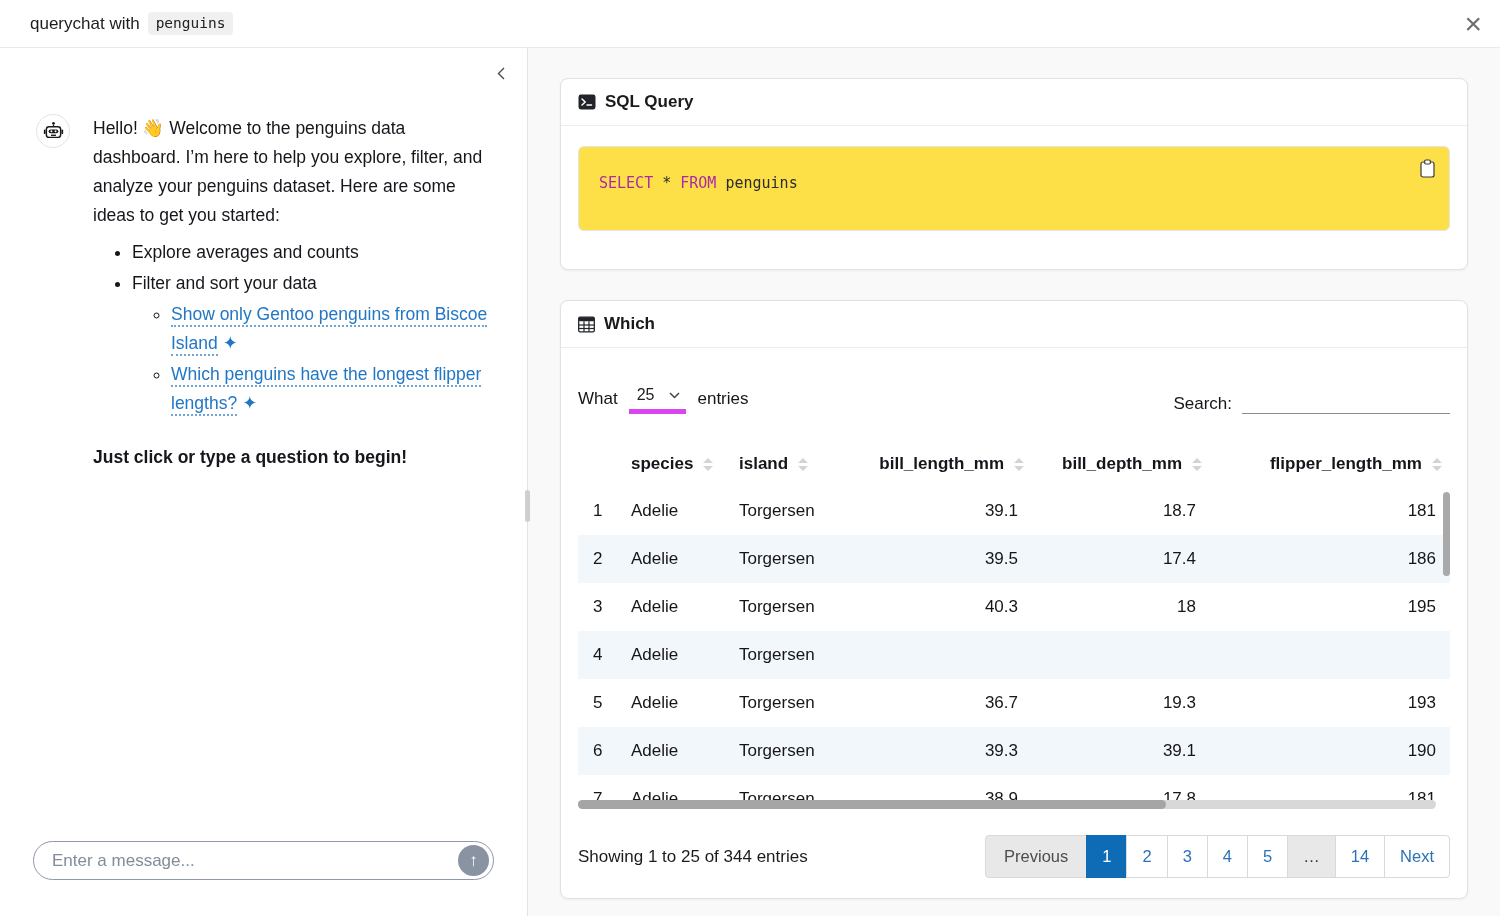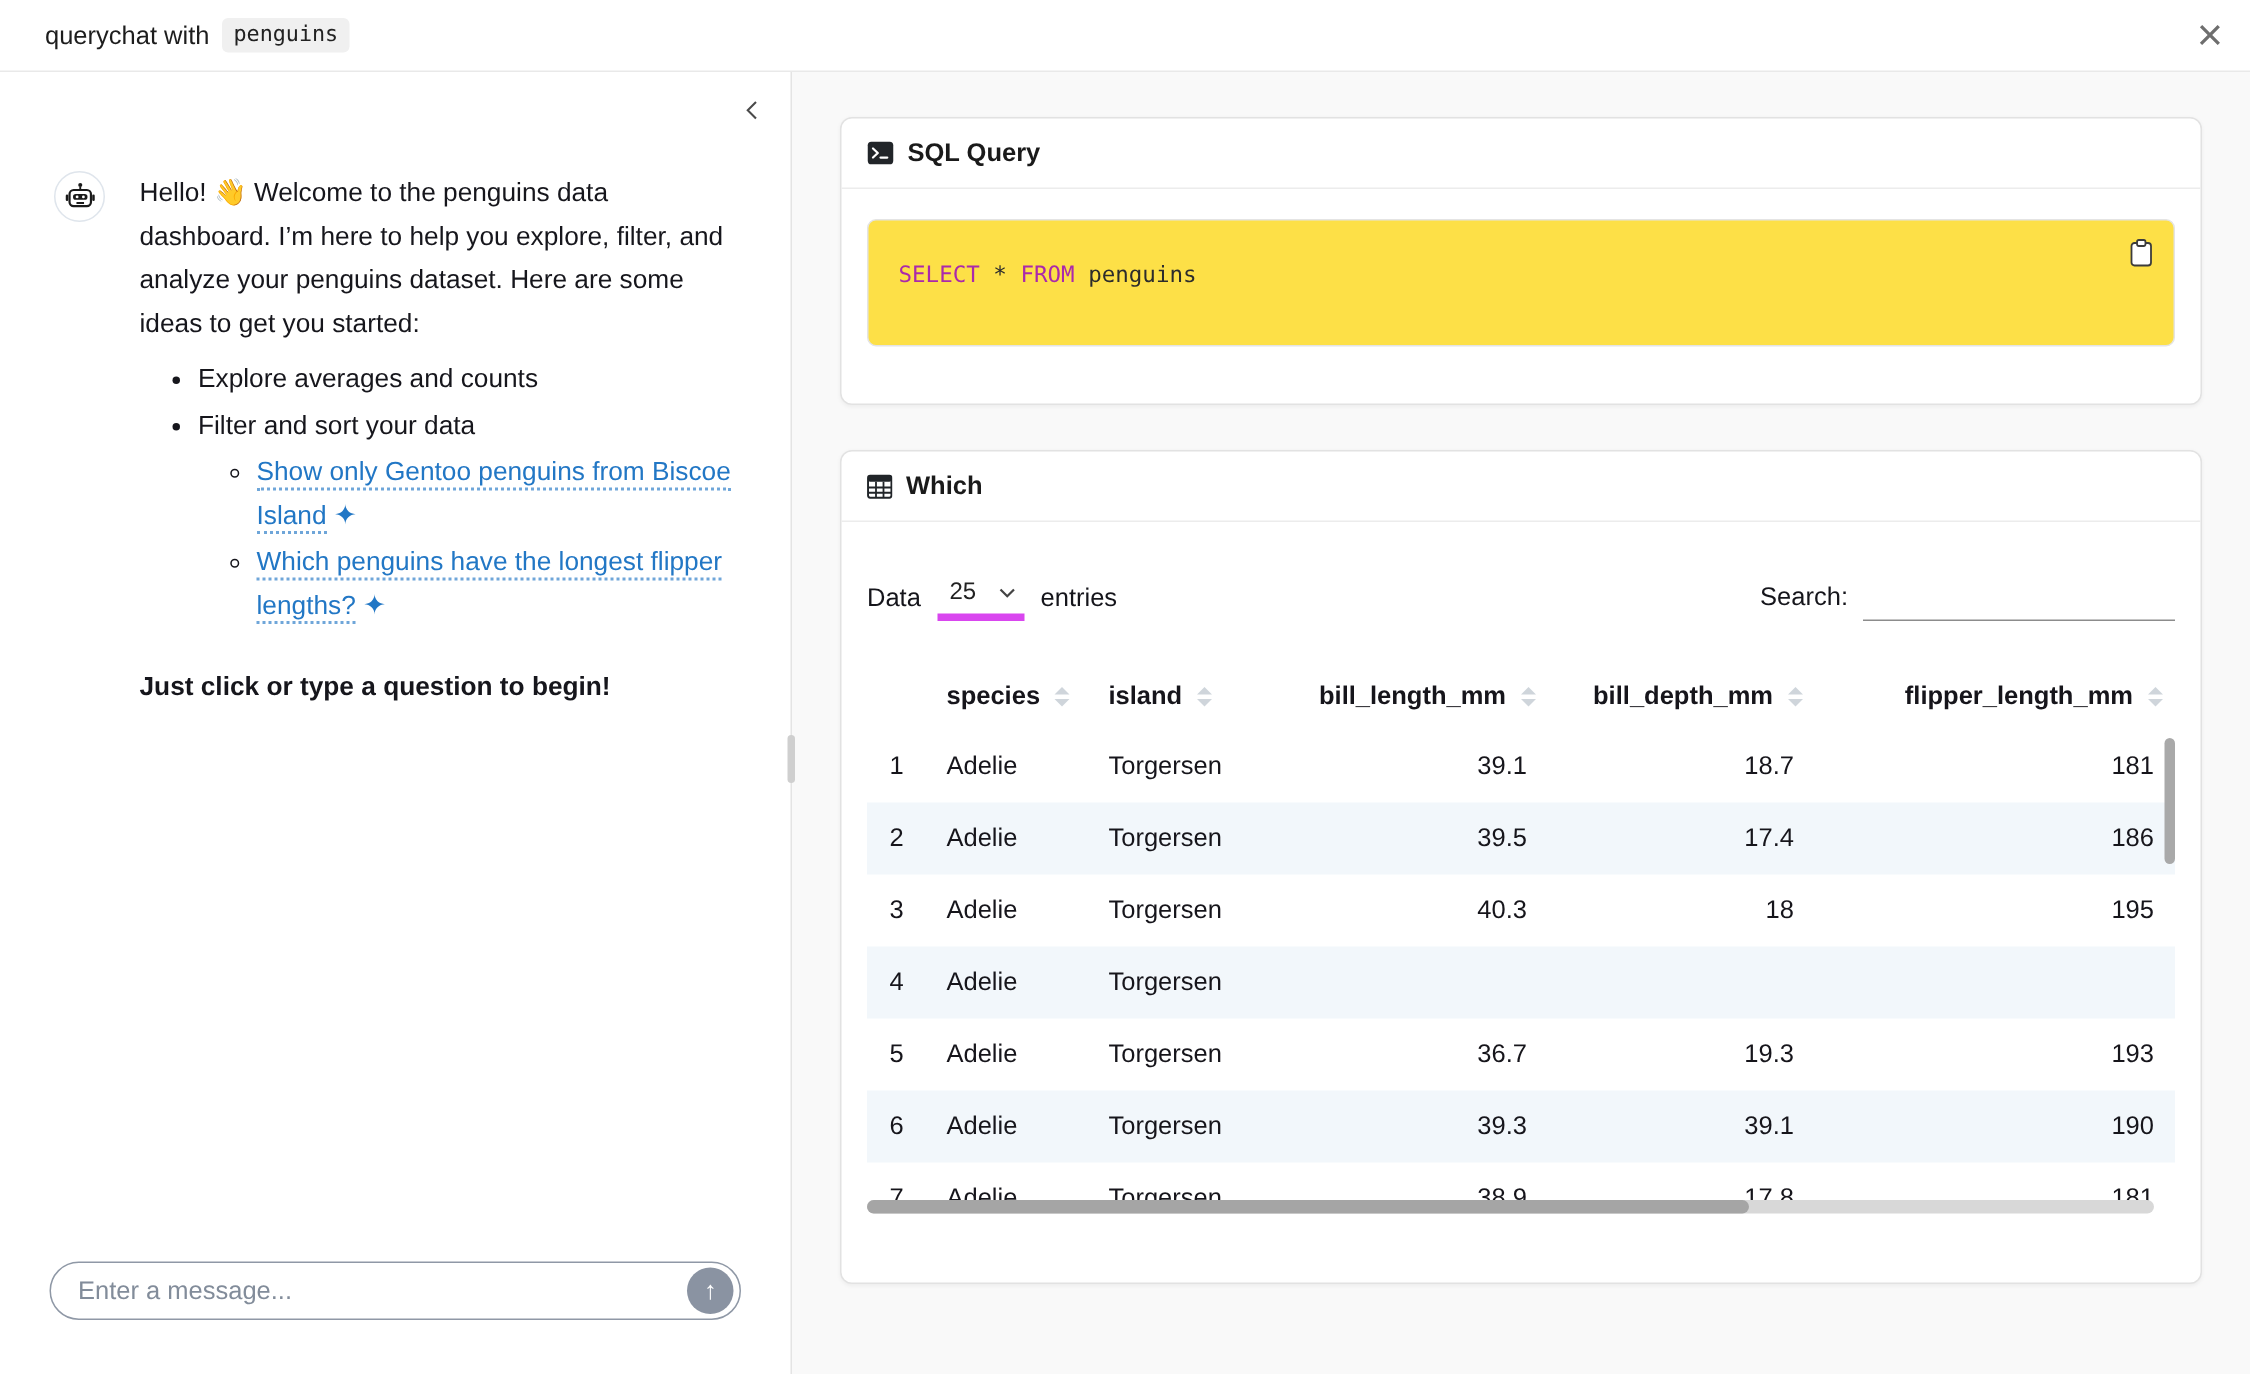--- a/index.html
+++ b/index.html
@@ -53,21 +53,21 @@
                    padding:27px 20px 38px; font-family:"DejaVu Sans Mono","Liberation Mono",monospace;
                    font-size:15px; color:#2c2c2c; white-space:pre; }
   pre.code-block .kw { color:#ab29ab; }
   .copy-btn { position:absolute; top:9px; right:11px; background:none; border:none; cursor:pointer; padding:3px; }
 
   .data-body { padding:24px 17px 20px; }
   .table-controls { display:flex; justify-content:space-between; align-items:flex-end; margin-bottom:27px; font-size:17px; }
   .length-control { display:flex; align-items:center; gap:11px; }
   .select-box { display:inline-flex; align-items:center; gap:15px; border-bottom:5px solid #d946ef;
                 padding:2px 6px 5px 8px; cursor:pointer; font-size:16px; color:#222; }
-  .search-control { display:flex; align-items:flex-start; gap:10px;margin-top:16px; }
+  .search-control { display:flex; align-items:flex-end; gap:10px;margin-top:16px; }
   .search-control input { width:208px; border:none; border-bottom:1px solid #8c8c8c; background:transparent;
                 height:26px; font-size:16px; font-family:inherit; outline:none; }
 
   .table-viewport { position:relative; height:370px; overflow:hidden; margin-bottom:24px; }
   table.datatable { width:100%; border-collapse:collapse; font-size:17px; color:#16151b; table-layout:fixed; }
   table.datatable th { height:46px; font-weight:700; padding:0 10px 0 15px; cursor:pointer; }
   table.datatable td { height:48px; padding:0 16px 0 15px; }
   td.row-index, th.row-index { padding-left:13px; width:38px; }
   .th-inner { display:flex; align-items:center; }
   th.num .th-inner { justify-content:flex-end; }
@@ -178,21 +178,21 @@
             <line x1="11" y1="5.2" x2="11" y2="15.8" stroke="#212529" stroke-width="1.2"></line>
             <line x1="0.7" y1="9" x2="16.3" y2="9" stroke="#212529" stroke-width="1.2"></line>
             <line x1="0.7" y1="12.5" x2="16.3" y2="12.5" stroke="#212529" stroke-width="1.2"></line>
           </svg>
           <span>Which</span>
         </div>
         <div class="data-body">
 
           <div class="table-controls">
             <div class="length-control">
-              <span>Data</span>
+              <span>What</span>
               <span class="select-box">
                 <span>25</span>
                 <svg width="11" height="7" viewBox="0 0 11 7">
                   <path d="M1 1 L5.5 5.5 L10 1" fill="none" stroke="#444" stroke-width="1.5"></path>
                 </svg>
               </span>
               <span>entries</span>
             </div>
             <div class="search-control">
               <label>Search:</label>
@@ -318,18 +318,32 @@
                     <td class="num">181</td>
                   </tr>
                 </tbody>
             </table>
             <div class="vscroll-thumb"></div>
             <div class="hscroll-track">
               <div class="hscroll-thumb"></div>
             </div>
           </div>
 
+          <div class="table-footer">
+            <div class="info">Showing 1 to 25 of 344 entries</div>
+            <div class="pagination" id="pagination">
+                <button class="disabled">Previous</button>
+                <button class="active">1</button>
+                <button class="">2</button>
+                <button class="">3</button>
+                <button class="">4</button>
+                <button class="">5</button>
+                <button class="ellipsis">…</button>
+                <button class="">14</button>
+                <button class="">Next</button>
+              </div>
+          </div>
 
         </div>
       </div>
     </section>
   </div>
 </div>
 
 </body></html>

